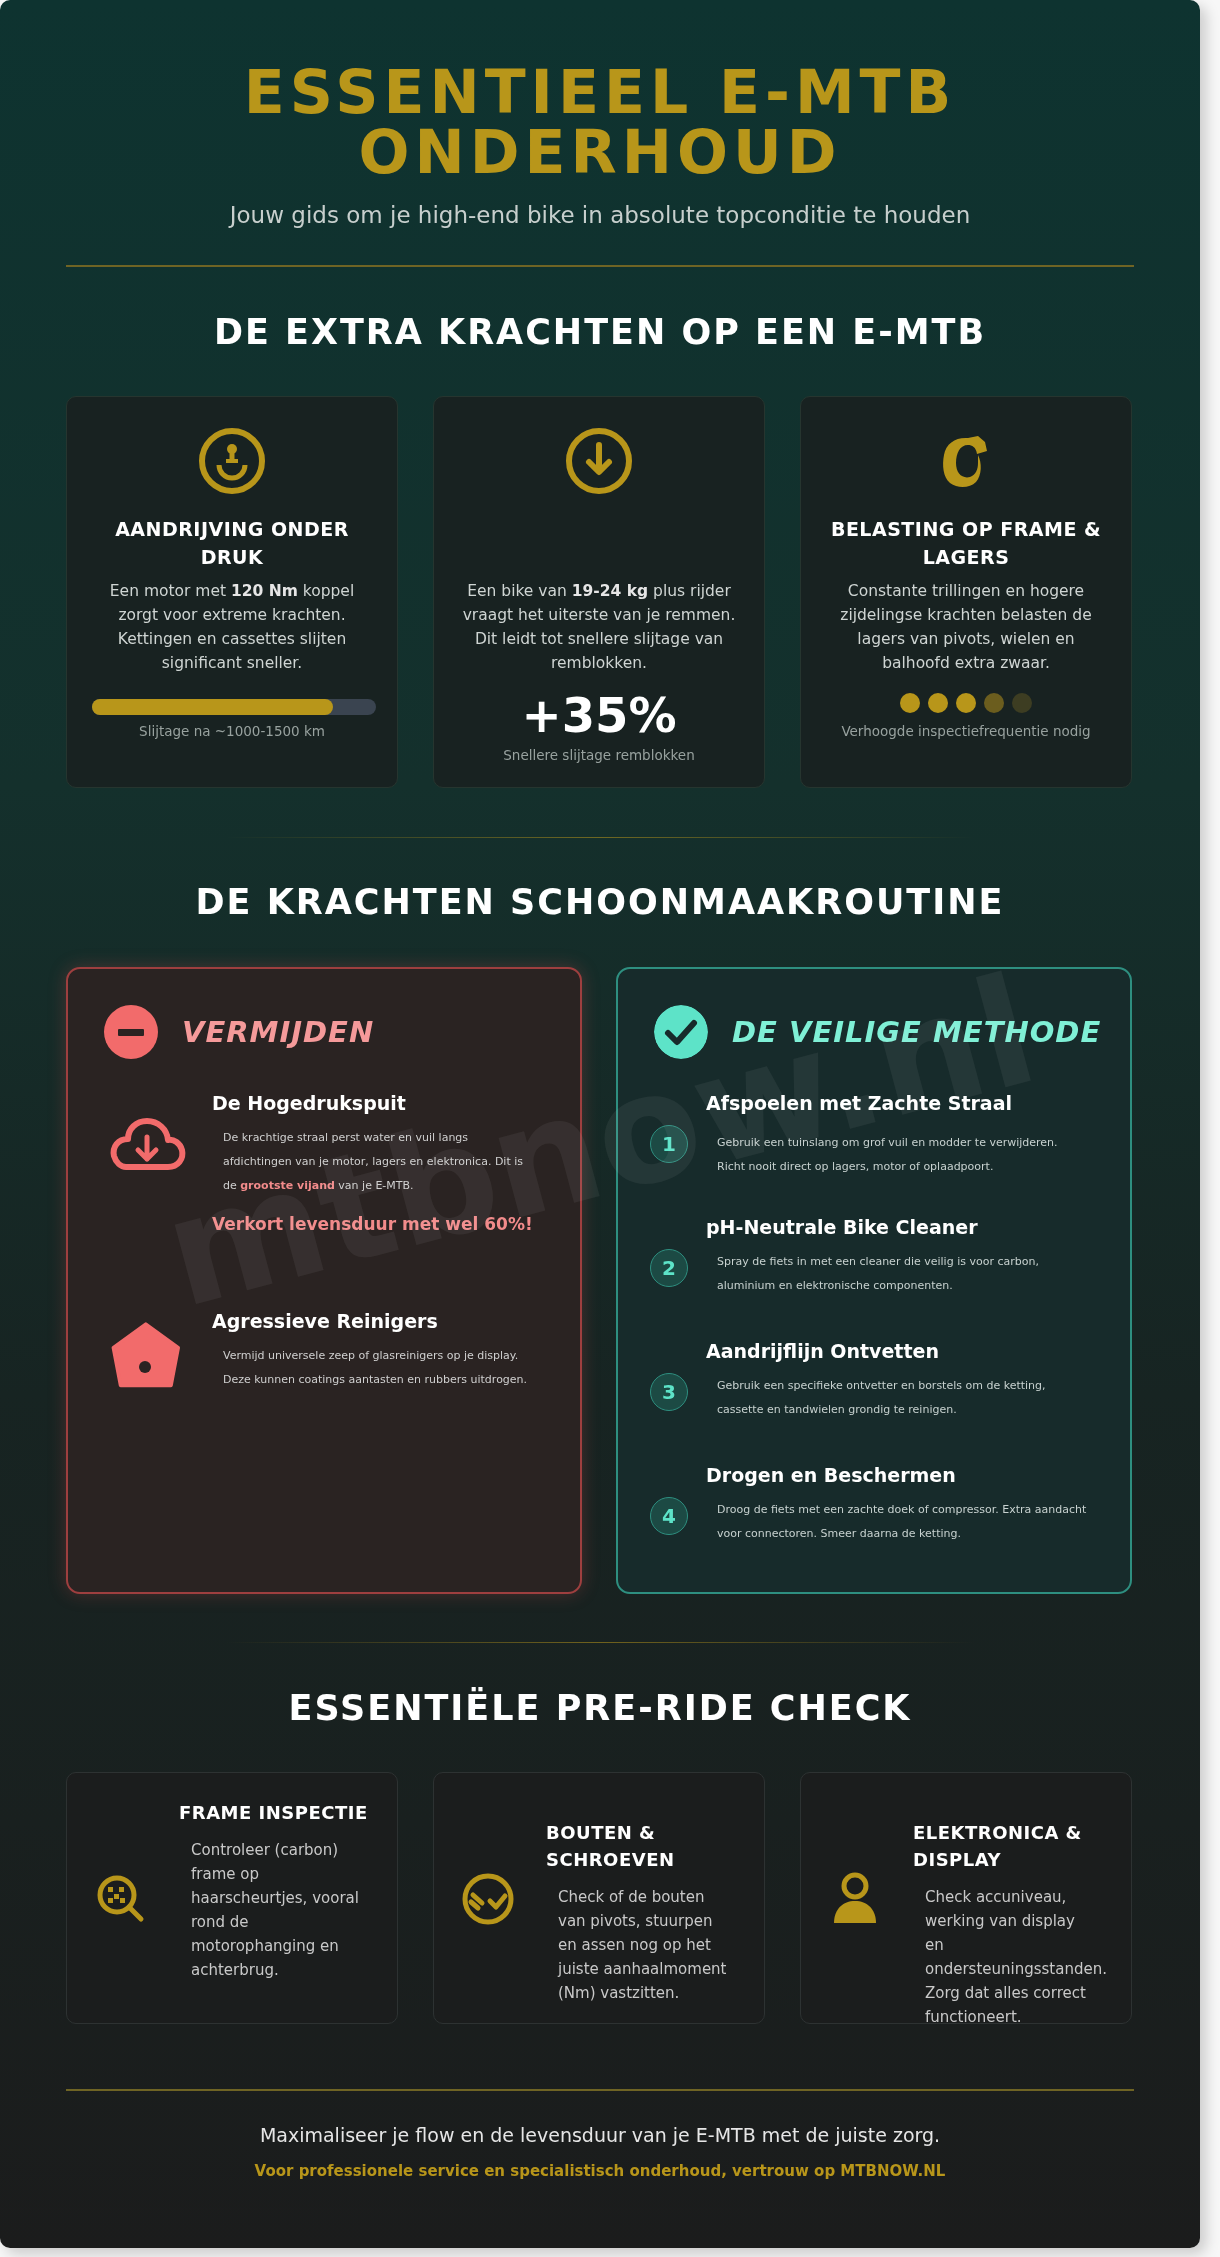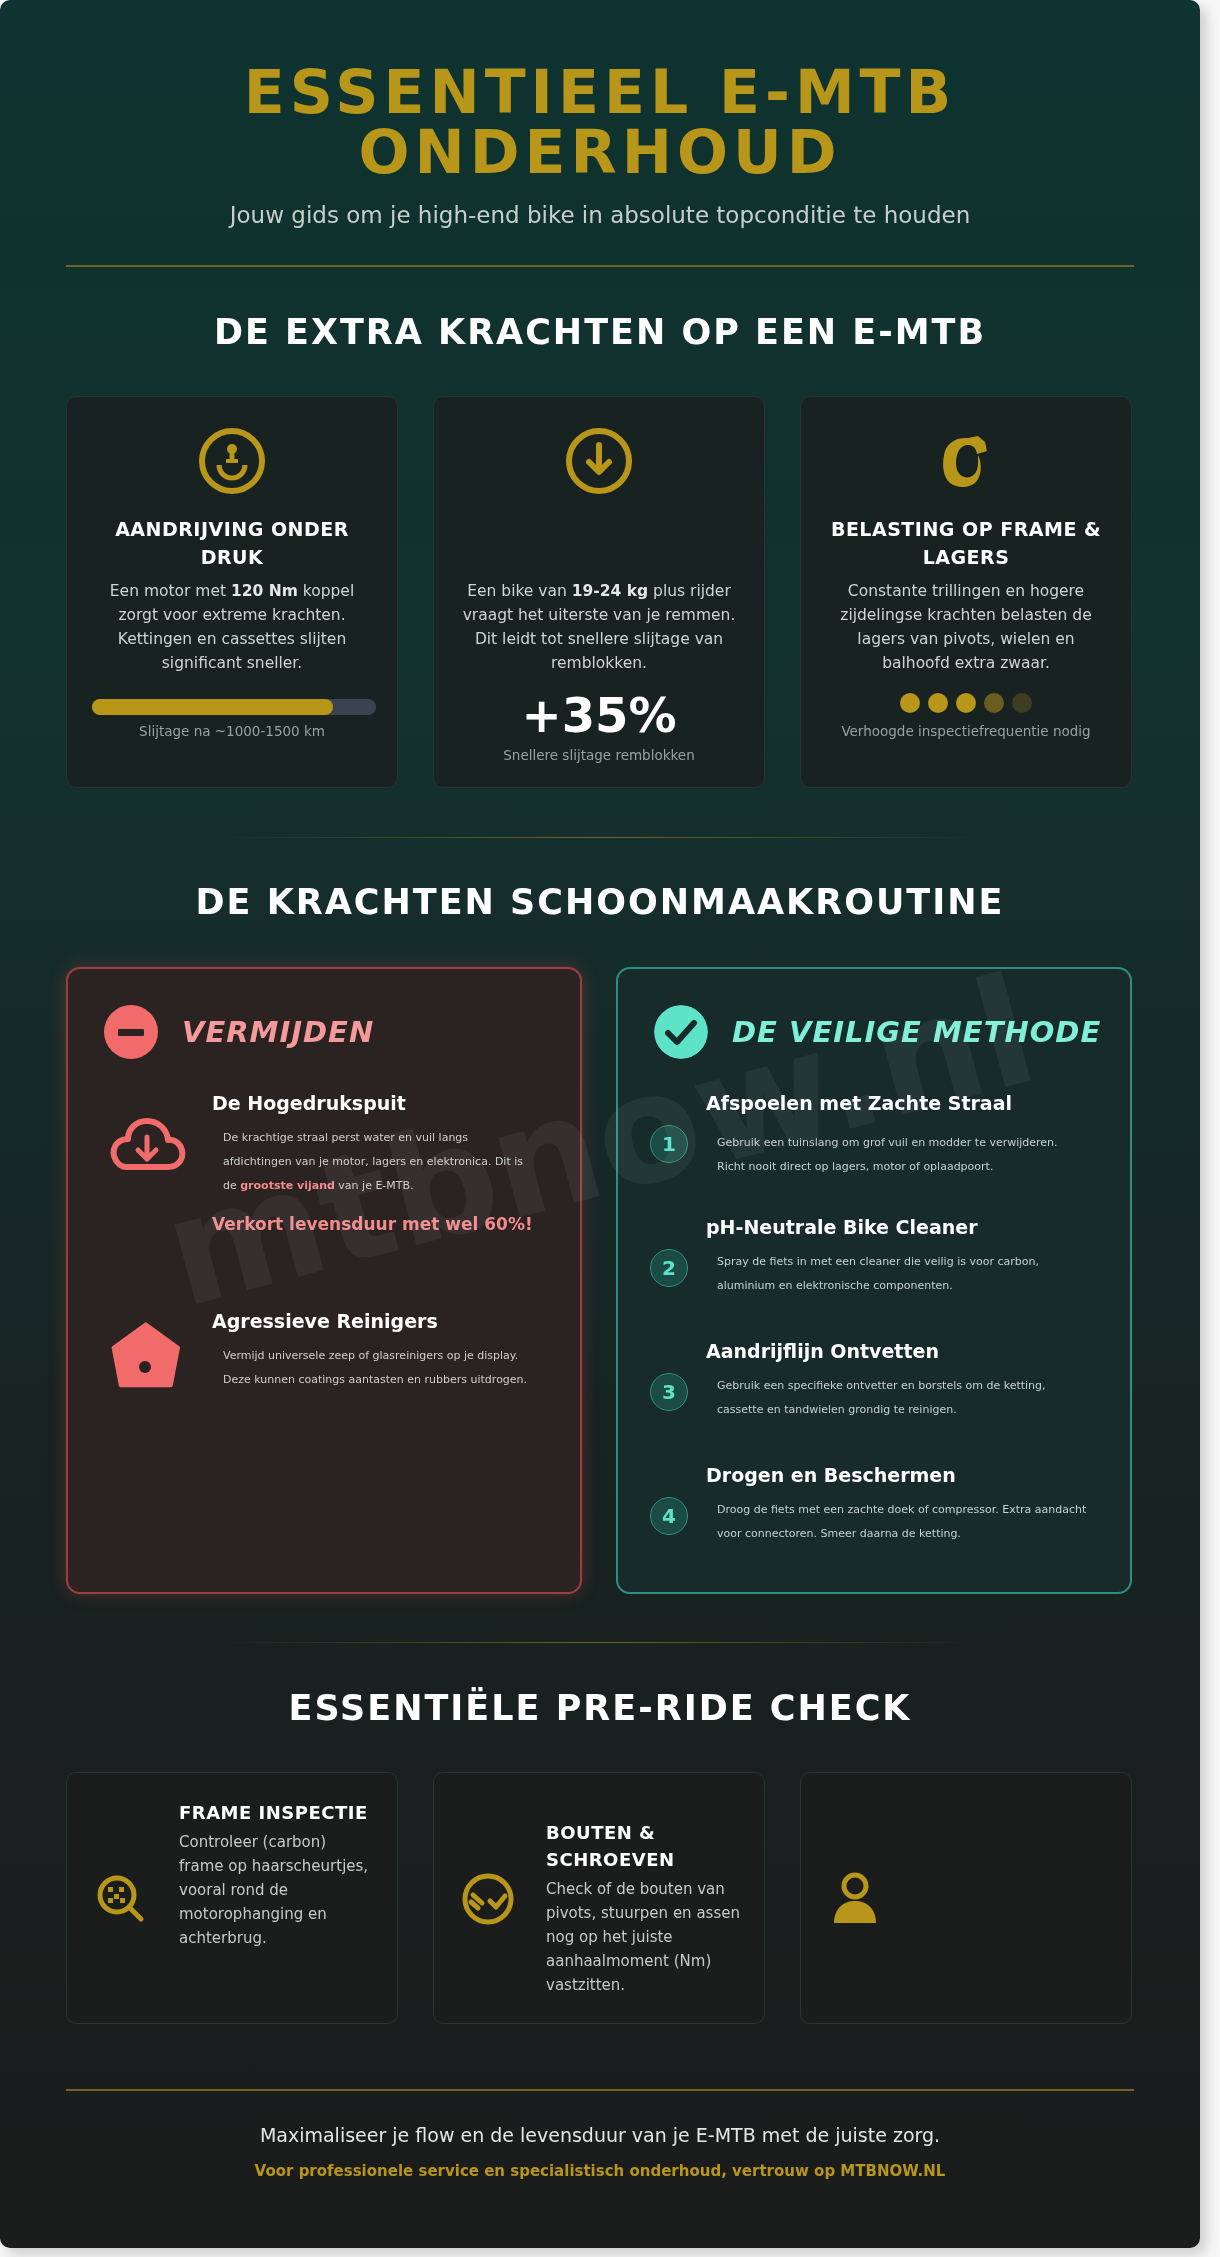--- a/index.html
+++ b/index.html
@@ -87,21 +87,21 @@
     transform: rotate(-15deg); transform-origin: center; pointer-events: none; white-space: nowrap;
   }
   
   .check-card {
     position: absolute; top: 1772px; width: 332px; height: 252px;
     background: #1b1d1d; border: 1px solid #2d3232; border-radius: 10px; box-sizing: border-box;
   }
   .check-card .icon { position: absolute; left: 26px; top: 98px; width: 56px; height: 56px; }
   .check-card .txt { position: absolute; left: 112px; right: 24px; }
   .check-card h4 { margin: 0 0 4px 0; color: #ffffff; font-size: 18px; font-weight: bold; line-height: 27px; letter-spacing: 0.5px; }
-  .check-card p { margin: 0; color: #c9c9c9; font-size: 15px; line-height: 24px; }
+  .check-card p { margin: 12px; color: #c9c9c9; font-size: 15px; line-height: 24px; }
   .footer-main { position: absolute; top: 2124px; left: 0; width: 1200px; text-align: center; color: #e6e6e6; font-size: 19px; }
   .footer-sub { position: absolute; top: 2162px; left: 0; width: 1200px; text-align: center; color: #b8961a; font-size: 15px; font-weight: bold; }
 </style>
 </head>
 <body>
 
 <div class="page">
 
   <h1 class="title">
     <span>ESSENTIEEL E-MTB</span><br>
@@ -261,18 +261,22 @@
       <h4>BOUTEN &amp; SCHROEVEN</h4>
       <p>Check of de bouten van pivots, stuurpen en assen nog op het juiste aanhaalmoment (Nm) vastzitten.</p>
     </div>
   </div>
 
   <div class="check-card" style="left:800px">
     <svg class="icon" viewBox="0 0 56 56">
       <circle cx="28" cy="15" r="11" fill="none" stroke="#b8961a" stroke-width="5"></circle>
       <path d="M7 52 C7 38 16 30 28 30 C40 30 49 38 49 52 Z" fill="#b8961a"></path>
     </svg>
+    <div class="txt" style="top:46px">
+      <h4>ELEKTRONICA &amp; DISPLAY</h4>
+      <p>Check accuniveau, werking van display en ondersteuningsstanden. Zorg dat alles correct functioneert.</p>
+    </div>
   </div>
 
   <div class="hr-gold" style="top:2089px;height:2px"></div>
   <div class="footer-main">Maximaliseer je flow en de levensduur van je E-MTB met de juiste zorg.</div>
   <div class="footer-sub">Voor professionele service en specialistisch onderhoud, vertrouw op MTBNOW.NL</div>
 </div>
 
 </body></html>

